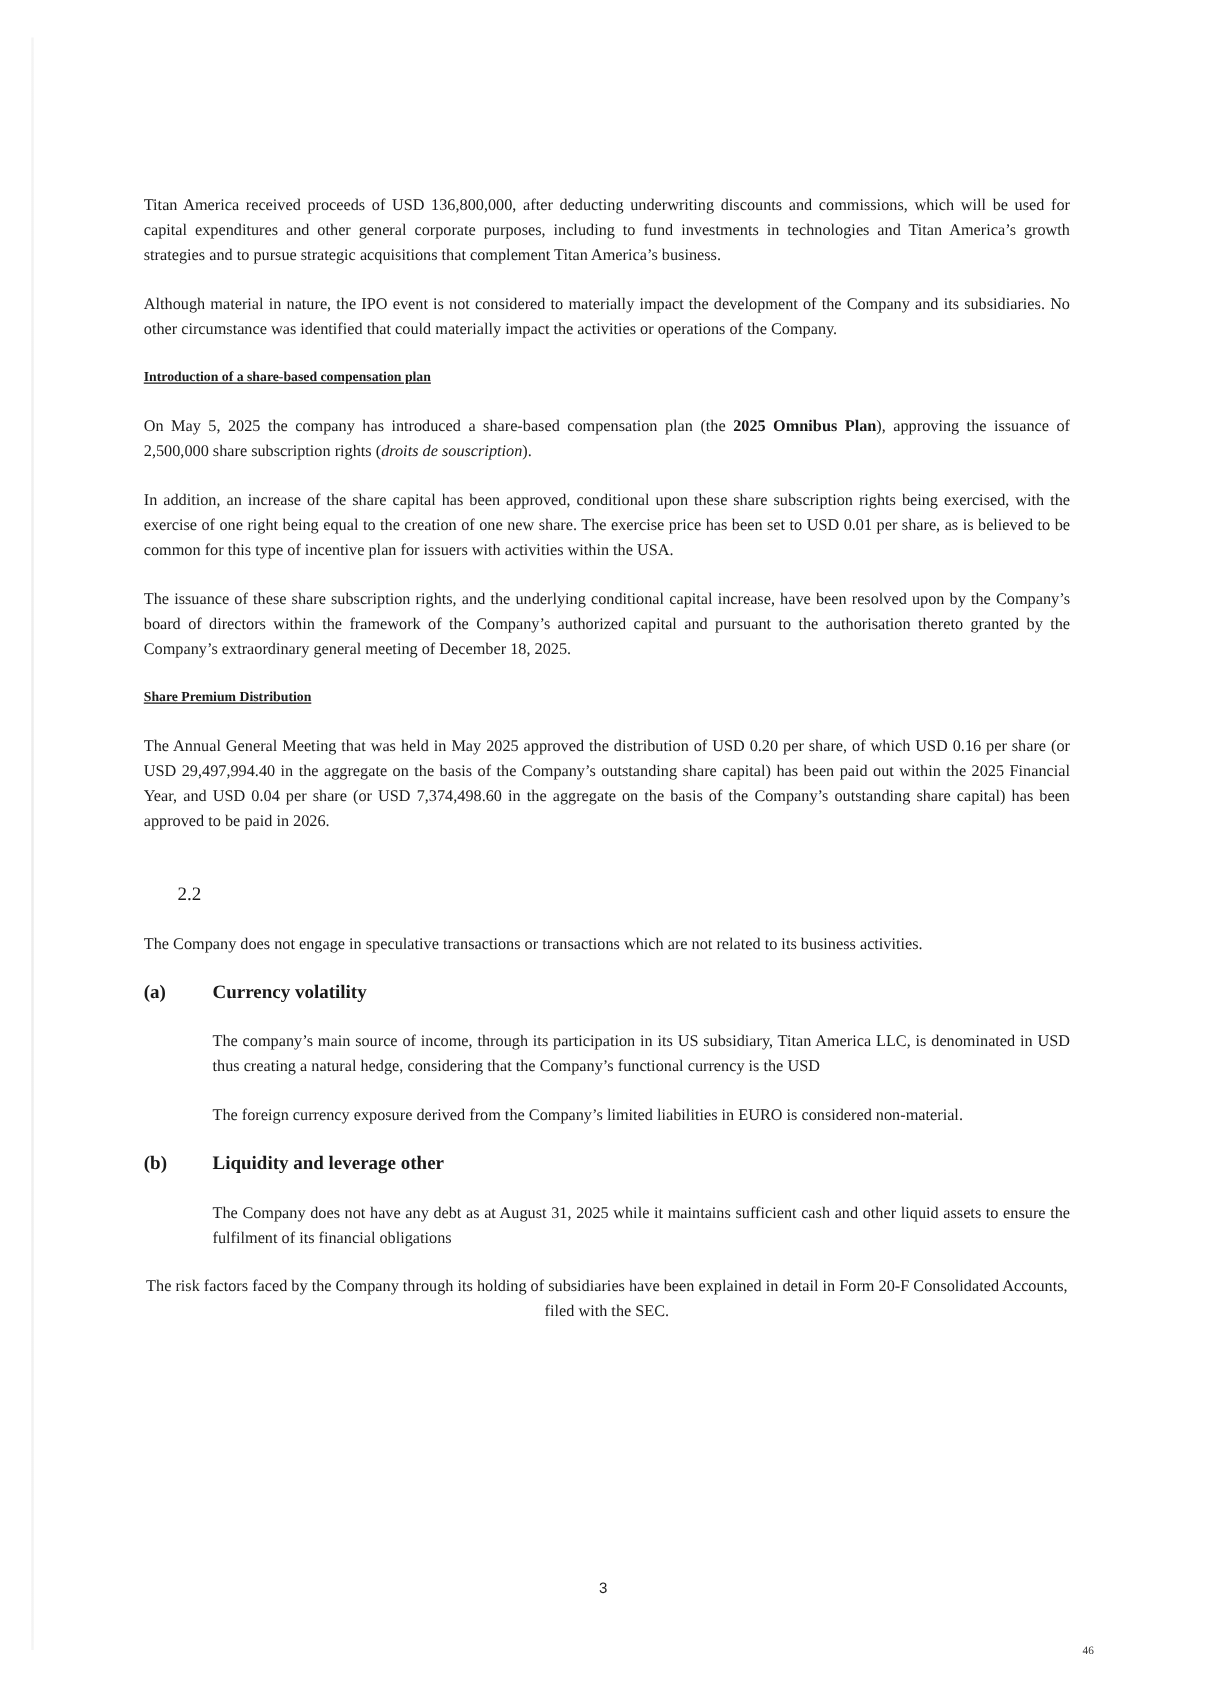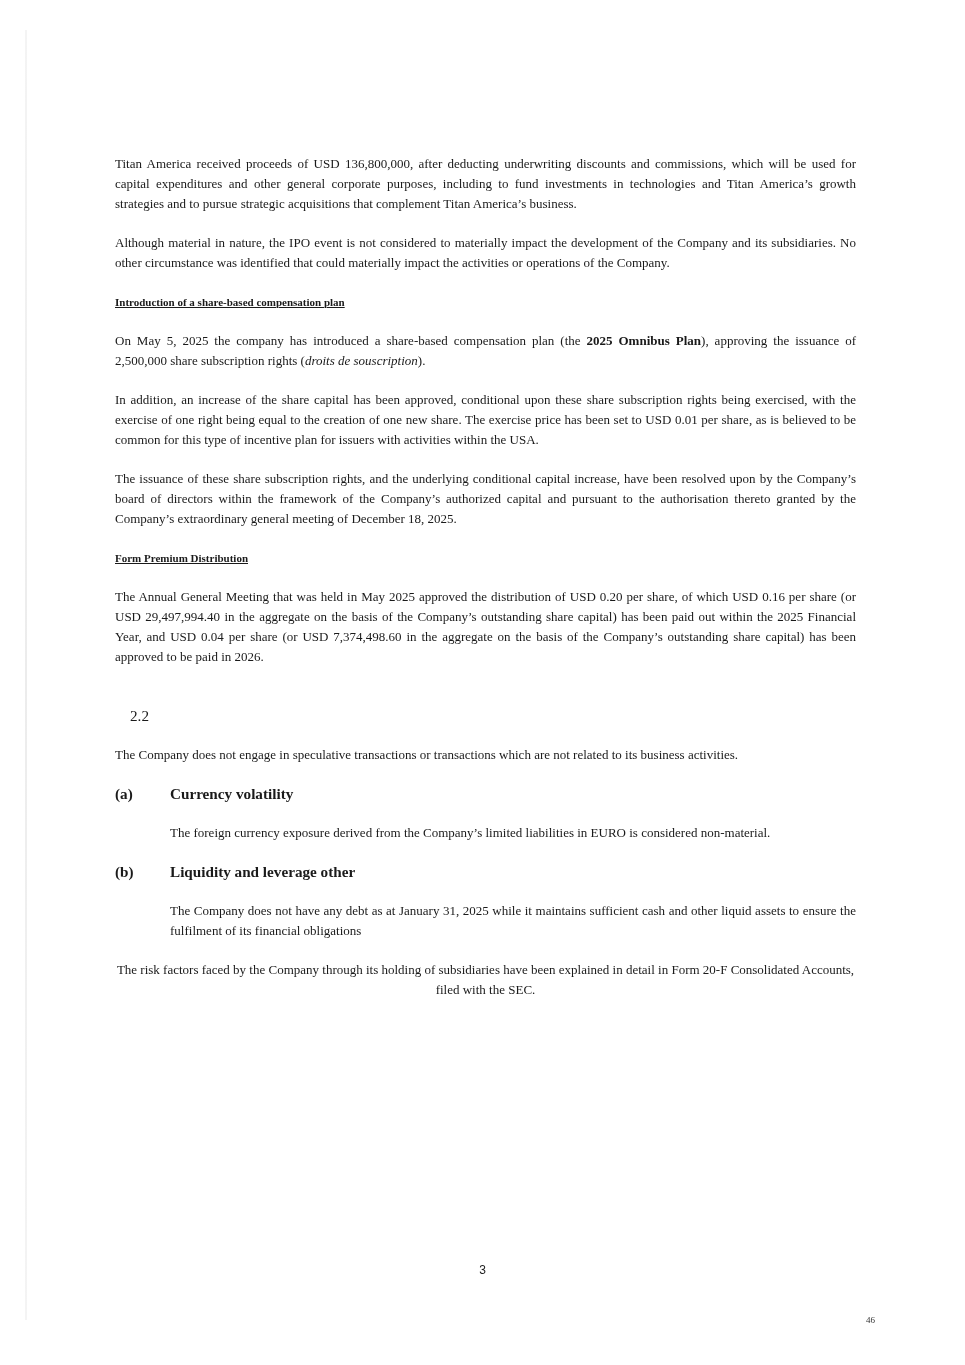--- a/index.html
+++ b/index.html
@@ -5,21 +5,21 @@
     html, body { margin: 0; padding: 0; background: #ffffff; }
     body { width: 965px; height: 1365px; position: relative; overflow: hidden;
            font-family: "Liberation Serif", serif; color: #1a1a1a; }
     .scan-edge { position: absolute; left: 25px; top: 30px; width: 2px; height: 1290px;
                  background: linear-gradient(to bottom, #f4f4f4, #ececec, #f4f4f4); }
     .content { position: absolute; left: 115px; top: 154px; width: 741px; }
     p { margin: 0; font-size: 13px; line-height: 20px; text-align: justify; }
     .para { margin-bottom: 19px; }
     .heading { font-weight: bold; text-decoration: underline; font-size: 11px; line-height: 20px;
                margin-bottom: 19px; }
-    .section-title { display: flex; font-size: 15.2px; line-height: 20px; margin: 39px 0 19px 15px; }
+    .section-title { display: flex; font-size: 15.2px; line-height: 20px; margin: 39px 0 19px 27px; }
     .section-num { width: 56px; }
     .sub-heading { display: flex; font-weight: bold; font-size: 15.2px; line-height: 20px; margin-bottom: 19px; }
     .sub-letter { width: 55px; }
     .indented { margin-left: 55px; }
     .page-num { position: absolute; left: 0; width: 965px; top: 1263px; text-align: center;
                 font-family: "Liberation Sans", sans-serif; font-size: 12px; color: #222; }
     .stamp-num { position: absolute; left: 866px; top: 1315px; font-family: Liberation Serif, serif;
                  font-size: 9px; color: #333; }
     b { font-weight: bold; }
     i { font-style: italic; }
@@ -31,37 +31,38 @@
 
 <div class="content">
   <p class="para">Titan America received proceeds of USD 136,800,000, after deducting underwriting discounts and commissions, which will be used for capital expenditures and other general corporate purposes, including to fund investments in technologies and Titan America’s growth strategies and to pursue strategic acquisitions that complement Titan America’s business.</p>
   <p class="para">Although material in nature, the IPO event is not considered to materially impact the development of the Company and its subsidiaries. No other circumstance was identified that could materially impact the activities or operations of the Company.</p>
 
   <div class="heading">Introduction of a share-based compensation plan</div>
   <p class="para"><span>On May 5, 2025 the company has introduced a share-based compensation plan (the </span><b>2025 Omnibus Plan</b><span>), approving the issuance of 2,500,000 share subscription rights (</span><i>droits de souscription</i><span>).</span></p>
   <p class="para">In addition, an increase of the share capital has been approved, conditional upon these share subscription rights being exercised, with the exercise of one right being equal to the creation of one new share. The exercise price has been set to USD 0.01 per share, as is believed to be common for this type of incentive plan for issuers with activities within the USA.</p>
   <p class="para">The issuance of these share subscription rights, and the underlying conditional capital increase, have been resolved upon by the Company’s board of directors within the framework of the Company’s authorized capital and pursuant to the authorisation thereto granted by the Company’s extraordinary general meeting of December 18, 2025.</p>
 
-  <div class="heading">Form Premium Distribution</div>
+  <div class="heading">Share Premium Distribution</div>
   <p class="para">The Annual General Meeting that was held in May 2025 approved the distribution of USD 0.20 per share, of which USD 0.16 per share (or USD 29,497,994.40 in the aggregate on the basis of the Company’s outstanding share capital) has been paid out within the 2025 Financial Year, and USD 0.04 per share (or USD 7,374,498.60 in the aggregate on the basis of the Company’s outstanding share capital) has been approved to be paid in 2026.</p>
 
   <div class="section-title">
     <span class="section-num">2.2</span>
   </div>
   <p class="para">The Company does not engage in speculative transactions or transactions which are not related to its business activities.</p>
 
   <div class="sub-heading">
     <span class="sub-letter">(a)</span>
     <span>Currency volatility</span>
   </div>
+  <p class="para indented">The company’s main source of income, through its participation in its US subsidiary, Titan America LLC, is denominated in USD thus creating a natural hedge, considering that the Company’s functional currency is the USD</p>
   <p class="para indented">The foreign currency exposure derived from the Company’s limited liabilities in EURO is considered non-material.</p>
 
   <div class="sub-heading">
     <span class="sub-letter">(b)</span>
     <span>Liquidity and leverage other</span>
   </div>
-  <p class="para indented">The Company does not have any debt as at January 31, 2025 while it maintains sufficient cash and other liquid assets to ensure the fulfilment of its financial obligations</p>
+  <p class="para indented">The Company does not have any debt as at August 31, 2025 while it maintains sufficient cash and other liquid assets to ensure the fulfilment of its financial obligations</p>
 
   <p class="para" style="text-align:center;">The risk factors faced by the Company through its holding of subsidiaries have been explained in detail in Form 20-F Consolidated Accounts, filed with the SEC.</p>
 </div>
 
 <div class="page-num">3</div>
 <div class="stamp-num">46</div>
 
 </body></html>

